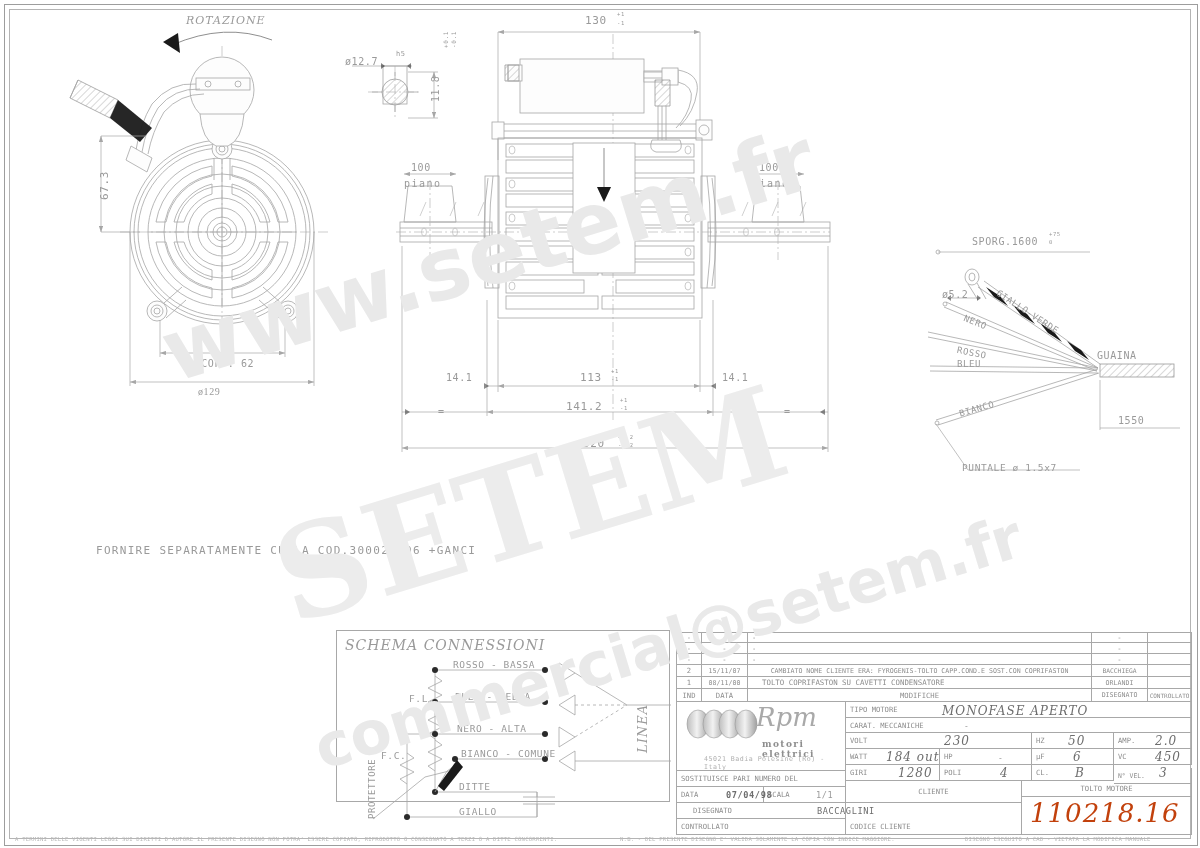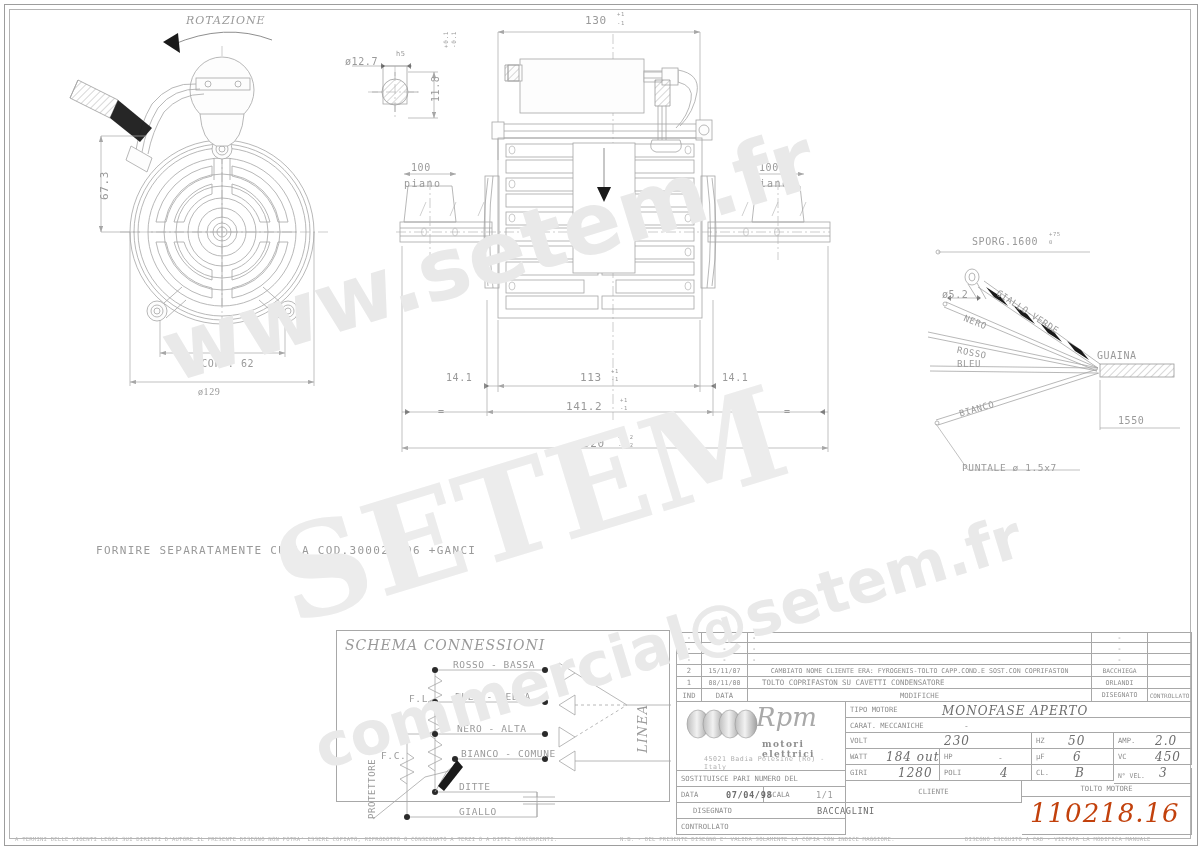--- a/index.html
+++ b/index.html
@@ -539,20 +539,21 @@
     <div class="cell pad" style="left:438px;top:117px;width:78px;height:16px;">VC</div>
 
     <div class="cell pad" style="left:170px;top:133px;width:94px;height:16px;">GIRI</div>
     <div class="cell pad" style="left:264px;top:133px;width:92px;height:16px;">POLI</div>
     <div class="cell pad" style="left:356px;top:133px;width:82px;height:16px;">CL.</div>
     <div class="cell pad" style="left:438px;top:136px;width:78px;height:16px;font-size:6.4px;">N° VEL.</div>
 
     <div class="cell ctr" style="left:170px;top:149px;width:176px;height:22px;">CLIENTE</div>
     <div class="cell ctr" style="left:346px;top:149px;width:170px;height:16px;">TOLTO MOTORE</div>
     <div class="cell" style="left:346px;top:165px;width:170px;height:38px;"></div>
+    <div class="cell pad" style="left:170px;top:171px;width:176px;height:32px;align-items:flex-end;padding-bottom:3px;">CODICE CLIENTE</div>
 
     <div class="tx it dk" style="left:266px;top:72px;font-size:12px;">MONOFASE APERTO</div>
     <div class="tx" style="left:288px;top:90px;font-size:8px;">-</div>
 
     <div class="tx it dk" style="left:268px;top:102px;font-size:12px;">230</div>
     <div class="tx it dk" style="left:392px;top:102px;font-size:12px;">50</div>
     <div class="tx it dk" style="left:479px;top:102px;font-size:12px;">2.0</div>
 
     <div class="tx it dk" style="left:210px;top:118px;font-size:12px;">184 out</div>
     <div class="tx" style="left:322px;top:122px;font-size:8px;">-</div>

